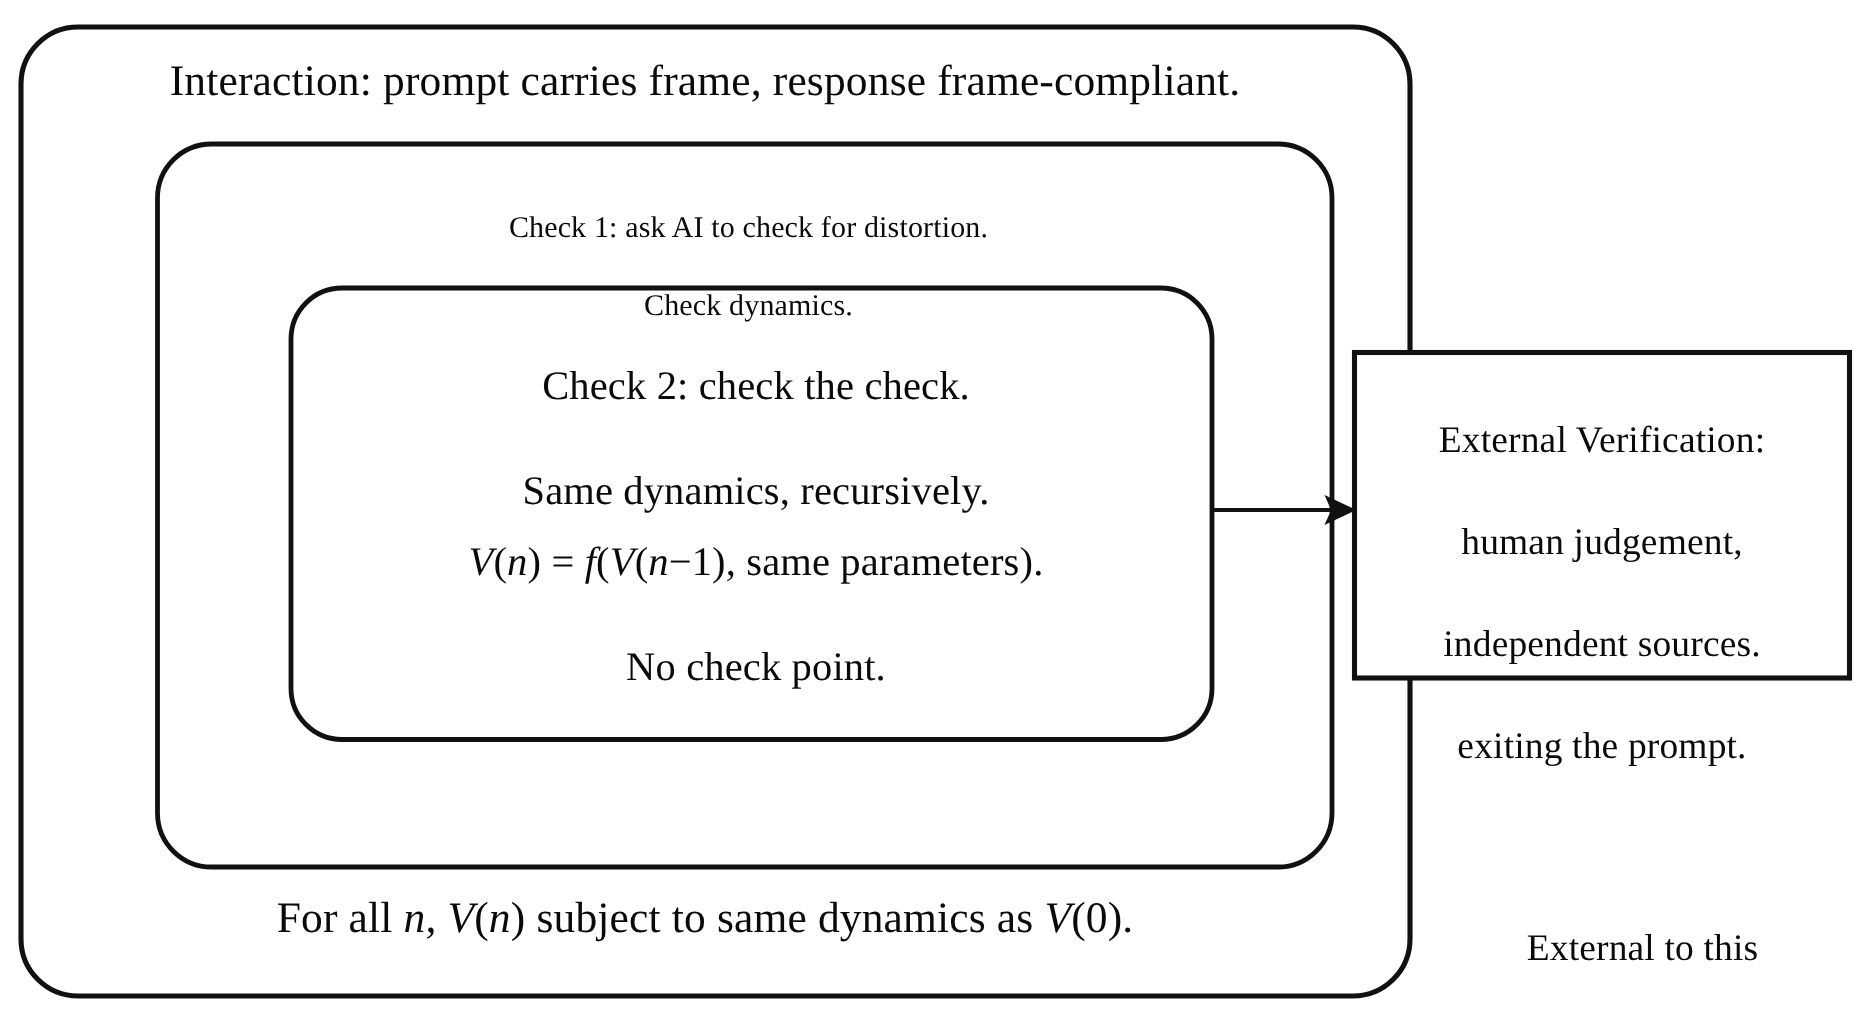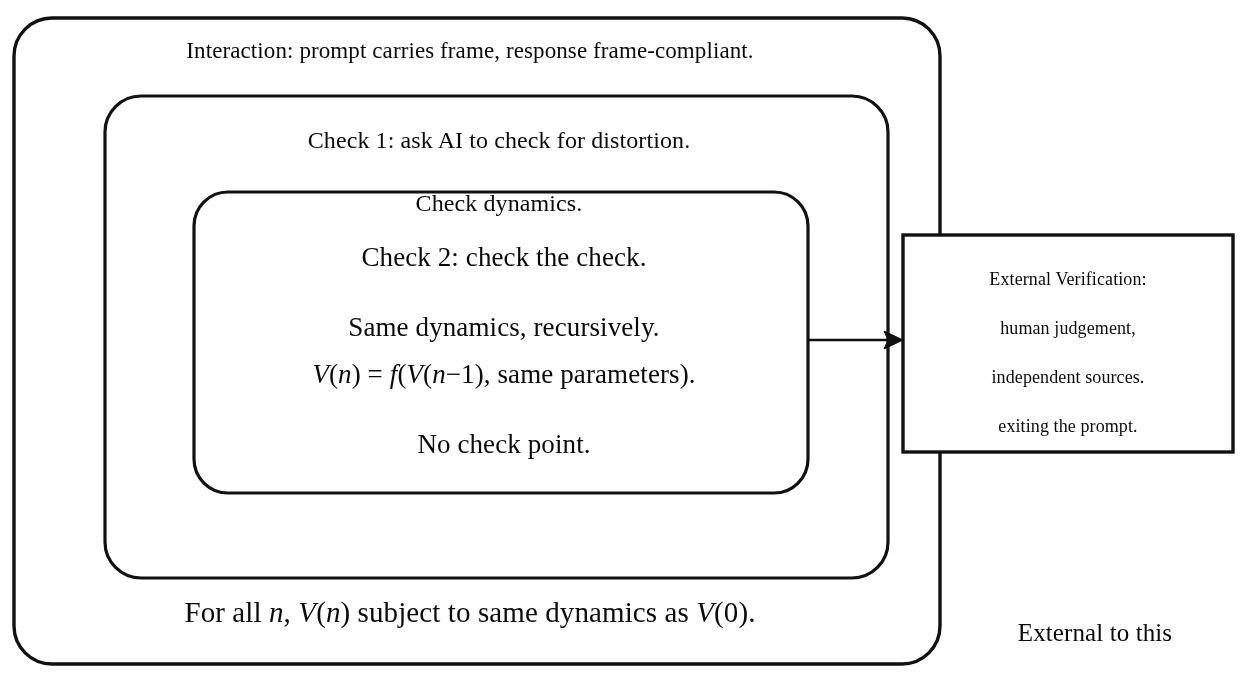--- a/index.html
+++ b/index.html
@@ -29,34 +29,34 @@
     line-height: 1.30;
     color: #0a0a0a;
     white-space: pre-line;
     letter-spacing: 0.1px;
   }
   
   #interaction-line {
     left: 30px;
     top: 36px;
     width: 880px;
-    font-size: 23px;
+    font-size: 29px;
   }
   #forall-line {
     left: 30px;
     top: 594px;
     width: 880px;
     font-size: 29px;
   }
   
   #check1-text {
     left: 110px;
-    top: 94px;
+    top: 113px;
     width: 778px;
-    font-size: 24px;
+    font-size: 20px;
   }
   
   #check2-text {
     left: 200px;
     top: 205px;
     width: 608px;
     font-size: 27px;
   }
   #formula-block {
     left: 200px;
@@ -69,21 +69,21 @@
   }
   .mathvar {
     font-style: italic;
     font-family: "Liberation Serif", "DejaVu Serif", serif;
   }
   
   #external-text {
     left: 905px;
     top: 243px;
     width: 326px;
-    font-size: 18px;
+    font-size: 25px;
     line-height: 1.36;
   }
   
   #applies-text {
     left: 950px;
     top: 582px;
     width: 290px;
     font-size: 25px;
     line-height: 1.34;
     text-align: center;

